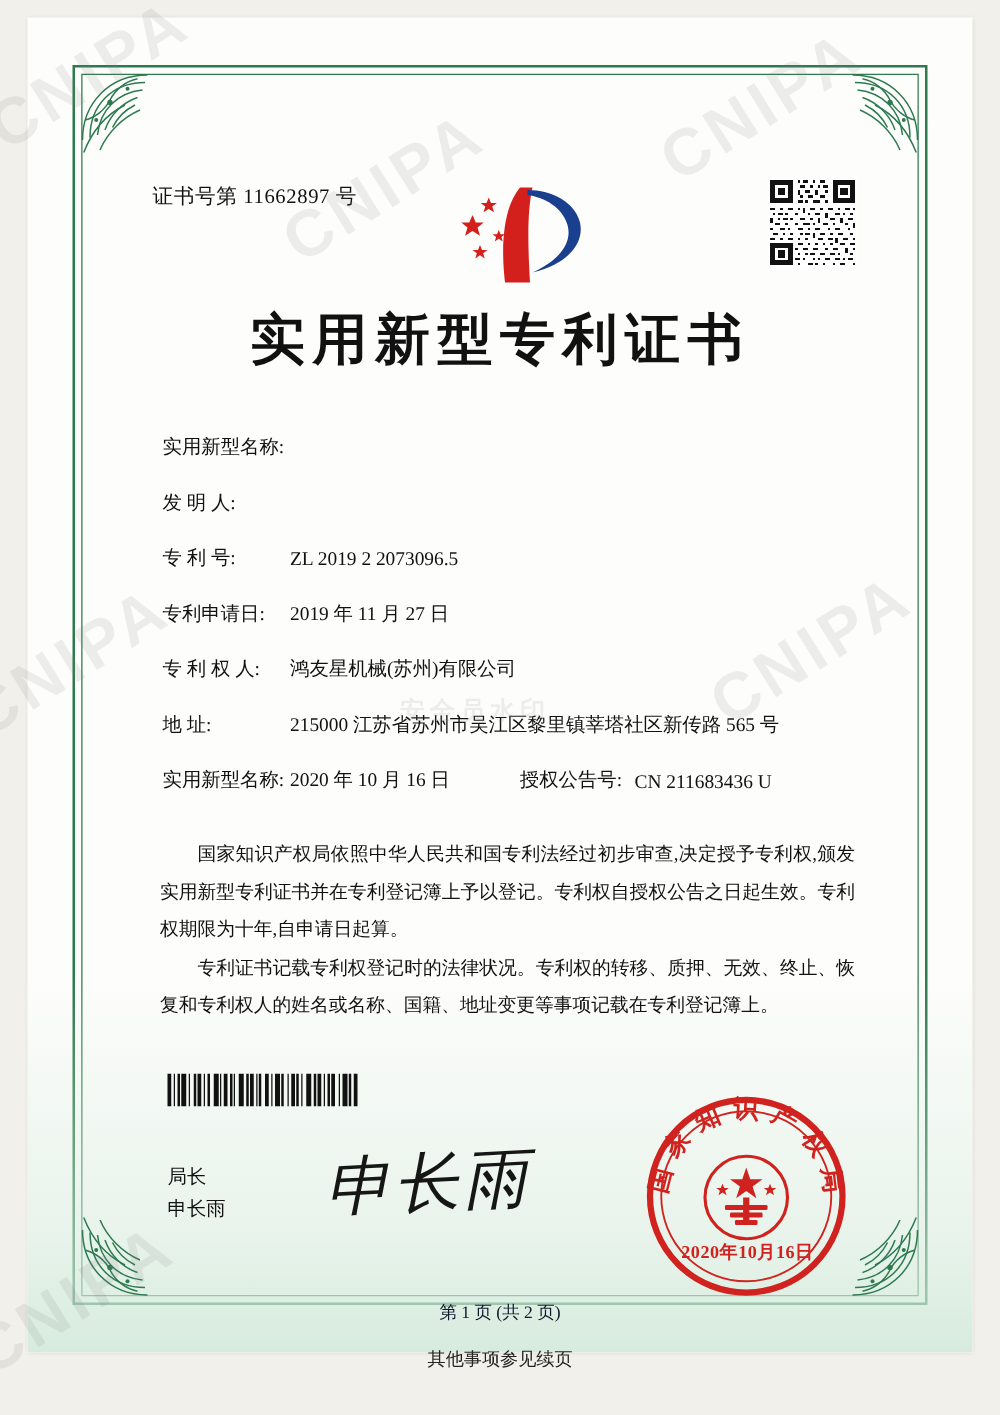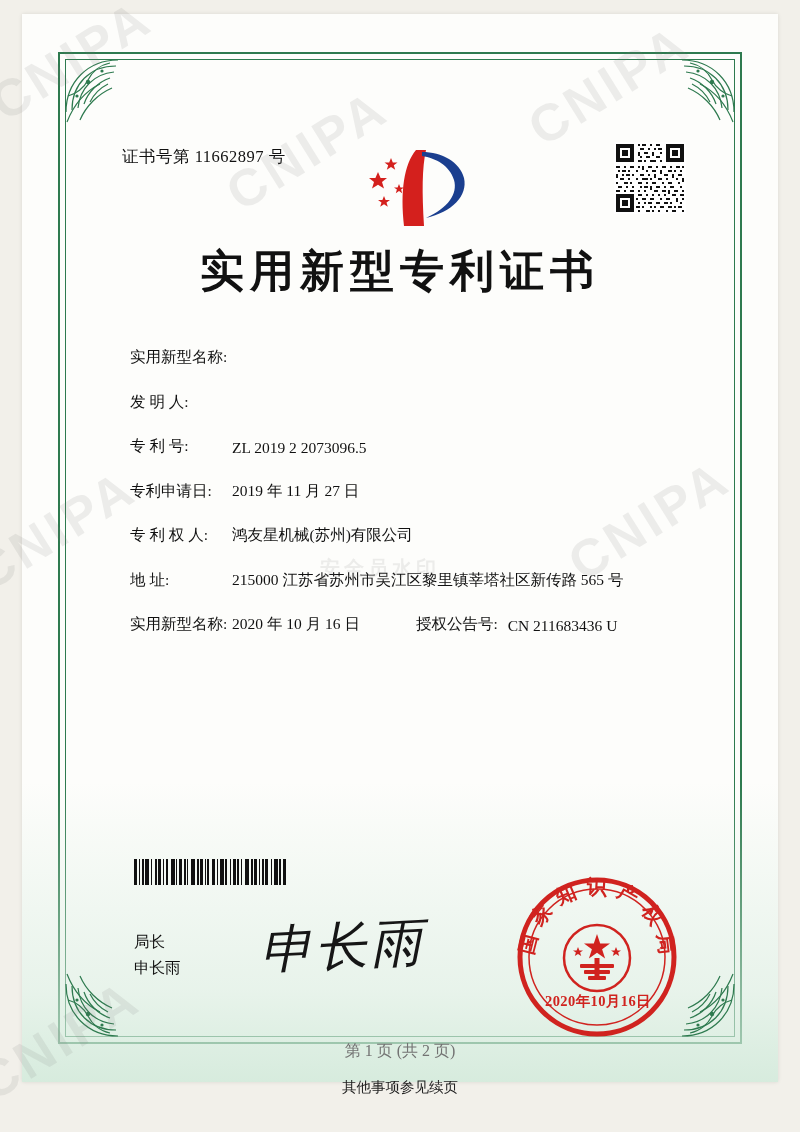--- a/index.html
+++ b/index.html
@@ -232,22 +232,22 @@
     font-weight: bold;
     letter-spacing: 0.4px;
   }
 
   
   .page-no {
     position: absolute;
     left: 0; right: 0;
     top: 1027px;
     text-align: center;
-    font-size: 16px;
-    color: #737373;
+    font-size: 14px;
+    color: #0f172a;
   }
   .footer-note {
     position: absolute;
     left: 0; right: 0;
     top: 1078px;
     text-align: center;
     font-size: 14.5px;
     color: #222;
     z-index: 6;
   }
@@ -529,20 +529,24 @@
 
       <div class="field-row dual">
         <span class="field-label">实用新型名称:</span>
         <span class="field-value">2020 年 10 月 16 日</span>
         <span class="sec-label">授权公告号:</span>
         <span class="sec-value">CN 211683436 U</span>
       </div>
 
     </div>
 
+    <div class="paras">
+      <p>国家知识产权局依照中华人民共和国专利法经过初步审查,决定授予专利权,颁发实用新型专利证书并在专利登记簿上予以登记。专利权自授权公告之日起生效。专利权期限为十年,自申请日起算。</p>
+      <p>专利证书记载专利权登记时的法律状况。专利权的转移、质押、无效、终止、恢复和专利权人的姓名或名称、国籍、地址变更等事项记载在专利登记簿上。</p>
+    </div>
 
     <div class="barcode">
       <i style="width:3px"></i>
         <i style="width:2px;background:transparent"></i>
       <i style="width:1px"></i>
         <i style="width:2px;background:transparent"></i>
       <i style="width:2px"></i>
         <i style="width:1px;background:transparent"></i>
       <i style="width:4px"></i>
         <i style="width:2px;background:transparent"></i>

